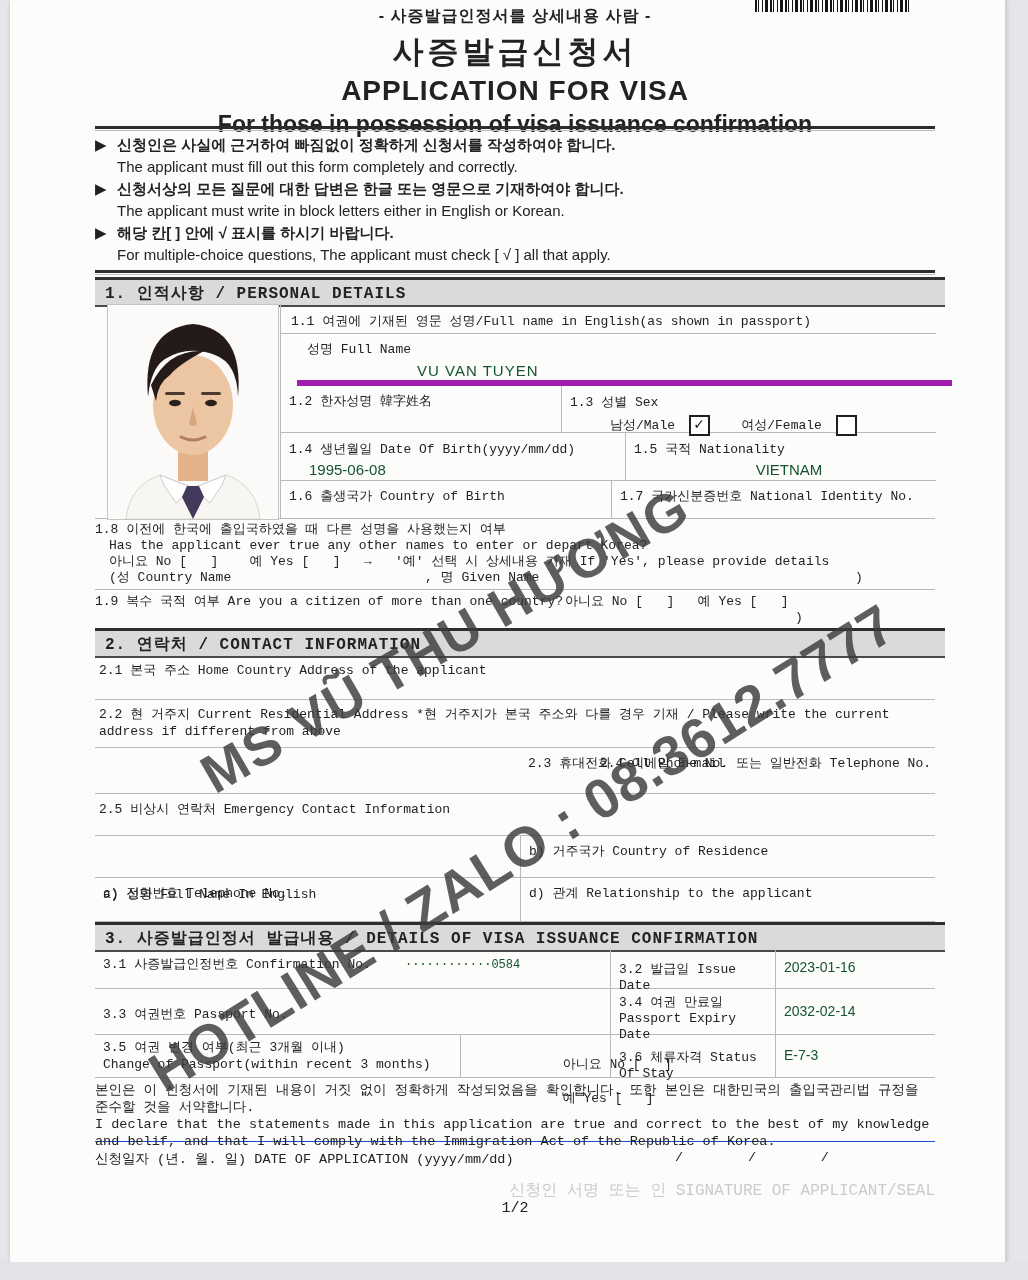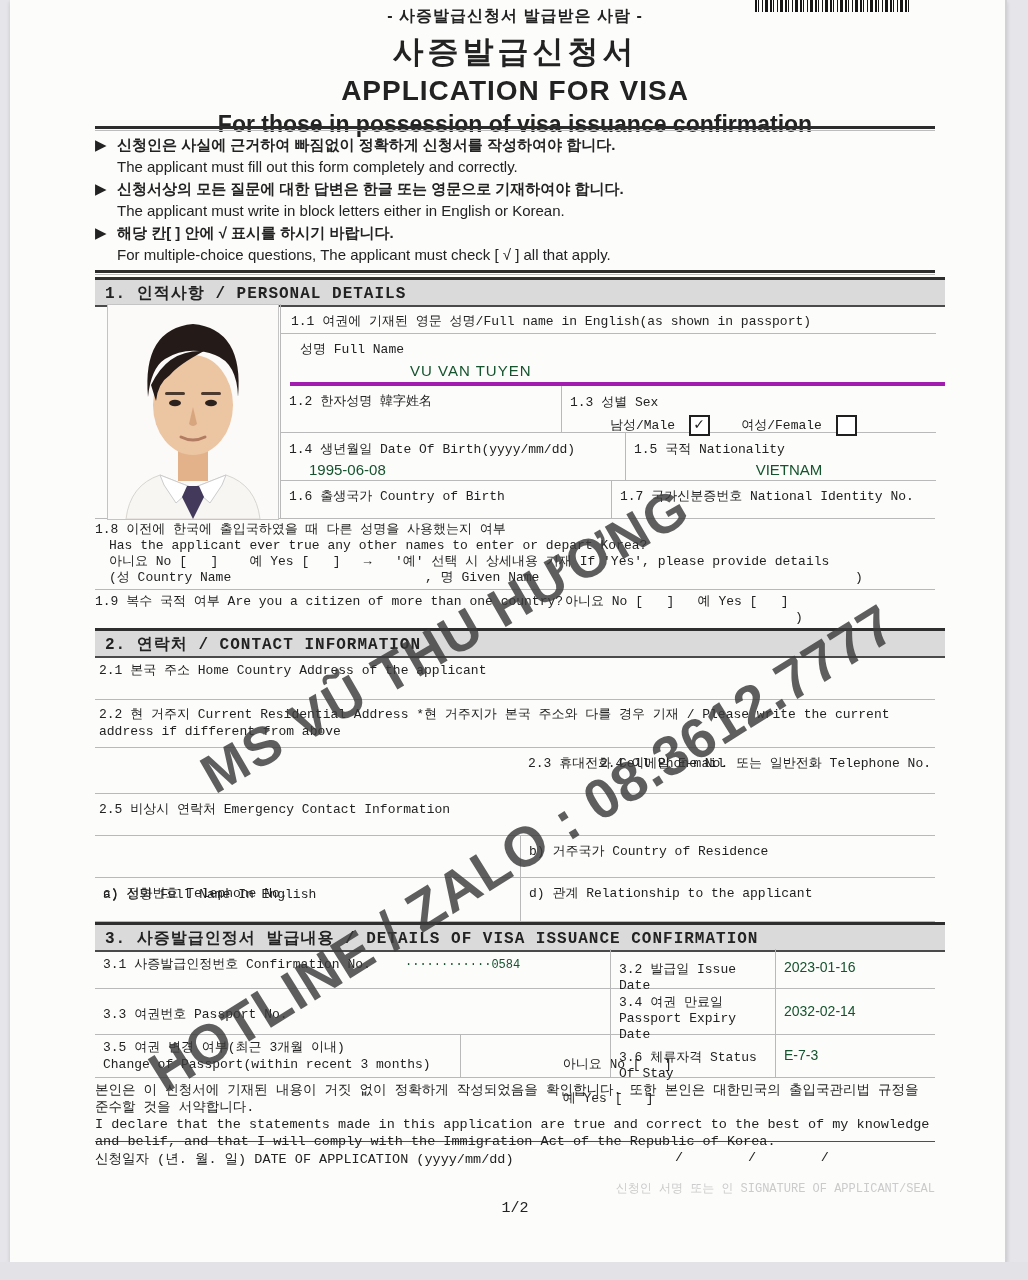--- a/index.html
+++ b/index.html
@@ -31,34 +31,34 @@
   .val{font-size:15px;color:#14532d;}
   .row{position:absolute;left:0;width:840px;border-bottom:1px solid #b9b9b9;box-sizing:border-box;padding:6px 4px 0 4px;}
   .cell{position:absolute;top:0;bottom:0;box-sizing:border-box;padding:6px 6px 0 8px;}
   .vline{border-left:1px solid #b9b9b9;}
   .cb{display:inline-block;width:17px;height:17px;border:2px solid #1f1f1f;background:#fff;
       vertical-align:middle;text-align:center;line-height:15px;font-size:14px;font-weight:bold;margin-left:10px;}
   .pre{white-space:pre;}
   .faint{color:#14532d;}
   .wm{position:absolute;z-index:40;pointer-events:none;font-weight:bold;color:rgba(58,58,58,.82);
       white-space:nowrap;font-family:"Liberation Sans","DejaVu Sans",sans-serif;}
-  .sigfaint{color:#cbcbcb;font-size:12px;}
+  .sigfaint{color:#cbcbcb;font-size:16px;}
   .photo{position:absolute;left:12px;top:0;width:170px;height:214px;border:1px solid #c4c4c4;background:#fbfaf8;}
 </style>
 </head>
 <body>
 
 <div class="screen">
   <div class="page">
     <div class="form">
 
       <div class="barcode"></div>
 
       <div class="hdr">
-        <div class="h-sub">- 사증발급신청서 발급받은 사람 -</div>
+        <div class="h-sub">- 사증발급인정서를 상세내용 사람 -</div>
         <div class="h-ko">사증발급신청서</div>
         <div class="h-en">APPLICATION FOR VISA</div>
         <div class="h-sub2">For those in possession of visa issuance confirmation</div>
       </div>
 
       <div class="rule" style="top:126px"></div>
 
       <div class="instr">
         <div class="i-ko"><span class="bullet">▶</span><span>신청인은 사실에 근거하여 빠짐없이 정확하게 신청서를 작성하여야 합니다.</span></div>
         <div class="i-en">The applicant must fill out this form completely and correctly.</div>
@@ -90,21 +90,21 @@
             <path d="M52 170 L85 183 L68 198 L56 180 Z" fill="#ffffff" stroke="#ccc" stroke-width="1"></path>
             <path d="M118 170 L85 183 L102 198 L114 180 Z" fill="#ffffff" stroke="#ccc" stroke-width="1"></path>
             <polygon points="79,181 91,181 96,192 85,214 74,192" fill="#43395a"></polygon>
           </svg>
         </div>
 
         <div class="abs" style="left:185px;top:0;width:655px;height:214px;border-left:1px solid #b9b9b9;">
 
           <div class="abs lab mono" style="left:0;top:0;width:655px;height:30px;border-bottom:1px solid #b9b9b9;padding:8px 0 0 10px;box-sizing:border-box;">1.1 여권에 기재된 영문 성명/Full name in English(as shown in passport)</div>
 
-          <div class="abs" style="left:9px;top:30px;width:655px;height:52px;border-bottom:4px solid #a21caf;box-sizing:border-box;">
+          <div class="abs" style="left:16px;top:30px;width:655px;height:52px;border-bottom:6px solid #a21caf;box-sizing:border-box;">
             <div class="lab mono" style="padding:6px 0 0 10px;">성명 Full Name</div>
             <div class="val" style="padding:4px 0 0 120px;letter-spacing:1px;">VU VAN TUYEN</div>
           </div>
 
           <div class="abs" style="left:0;top:82px;width:655px;height:47px;border-bottom:1px solid #b9b9b9;box-sizing:border-box;">
             <div class="cell lab mono" style="left:0;width:280px;">1.2 한자성명 韓字姓名</div>
             <div class="cell vline" style="left:280px;width:375px;">
               <span class="lab mono">1.3 성별 Sex</span>
               <div style="margin:4px 0 0 40px;font-size:13px;">
                 <span class="mono">남성/Male</span>

